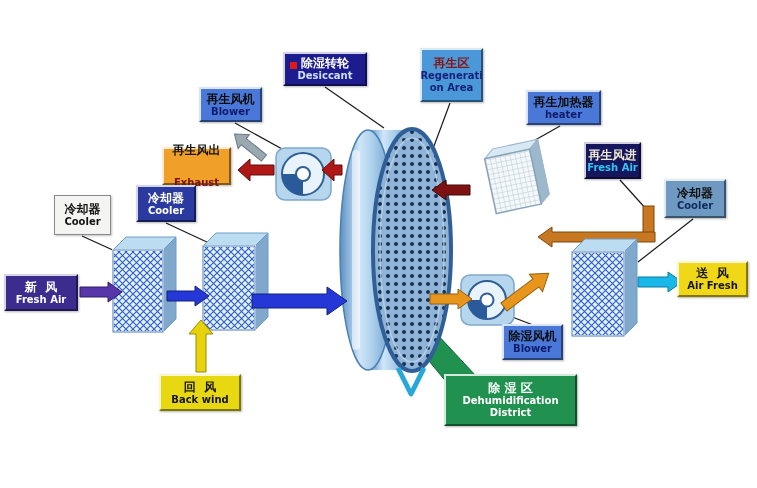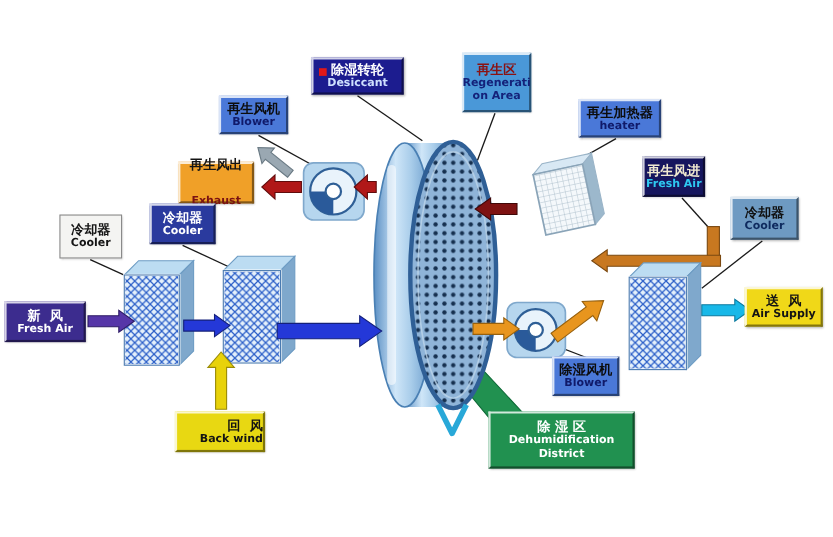--- a/index.html
+++ b/index.html
@@ -55,21 +55,21 @@
   #lbl-cooler-c     { left:664px; top:179px; width:62px; height:39px; background:#6e9ac2; }
   #lbl-cooler-c .zh { color:#101010; }
   #lbl-cooler-c .en { color:#0e2a5e; }
 
   #lbl-freshair { left:4px; top:274px; width:74px; height:37px; background:#3c2c8e; }
   #lbl-freshair .zh, #lbl-freshair .en { color:#ffffff; }
 
   #lbl-airsupply { left:677px; top:261px; width:71px; height:36px; background:#f0d818; }
   #lbl-airsupply .zh, #lbl-airsupply .en { color:#141414; }
 
-  #lbl-backwind { left:159px; top:374px; width:82px; height:37px; background:#e8d812;align-items:flex-end; }
+  #lbl-backwind { left:159px; top:374px; width:82px; height:37px; background:#e8d812; }
   #lbl-backwind .zh, #lbl-backwind .en { color:#141414; }
 
   #lbl-dehum-blower     { left:502px; top:324px; width:61px; height:36px; background:#4a78d8; }
   #lbl-dehum-blower .zh { color:#0c0c0c; }
   #lbl-dehum-blower .en { color:#101a6a; }
 
   #lbl-dehum-district { left:444px; top:374px; width:133px; height:52px; background:#219150; }
   #lbl-dehum-district .zh, #lbl-dehum-district .en { color:#ffffff; }
 
   .watermark {
@@ -238,21 +238,21 @@
     <span class="en">Cooler</span>
   </div>
 
   <div class="label-box" id="lbl-freshair">
     <span class="zh">新  风</span>
     <span class="en">Fresh Air</span>
   </div>
 
   <div class="label-box" id="lbl-airsupply">
     <span class="zh">送  风</span>
-    <span class="en">Air Supply</span>
+    <span class="en">Air Fresh</span>
   </div>
 
   <div class="label-box" id="lbl-backwind">
     <span class="zh">回  风</span>
     <span class="en">Back wind</span>
   </div>
 
   <div class="label-box" id="lbl-dehum-blower">
     <span class="zh">除湿风机</span>
     <span class="en">Blower</span>

